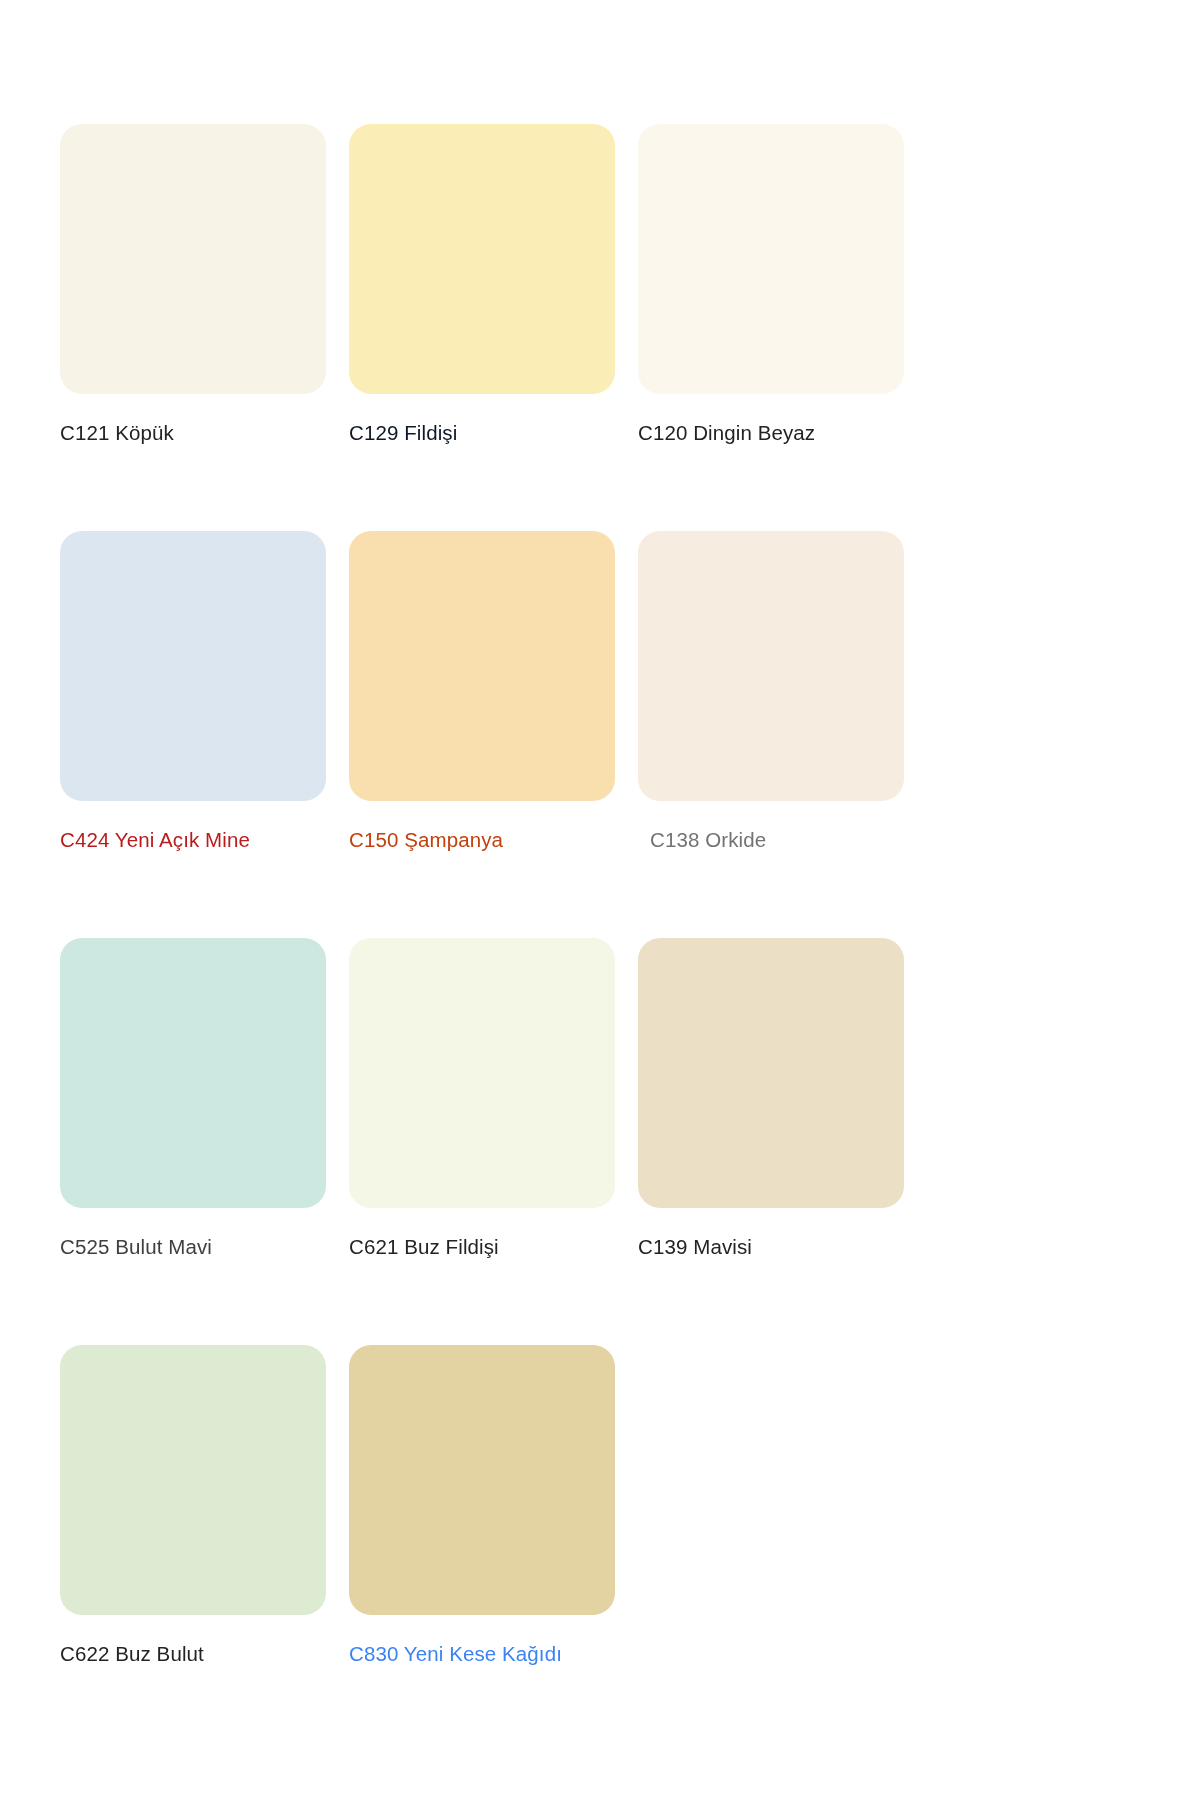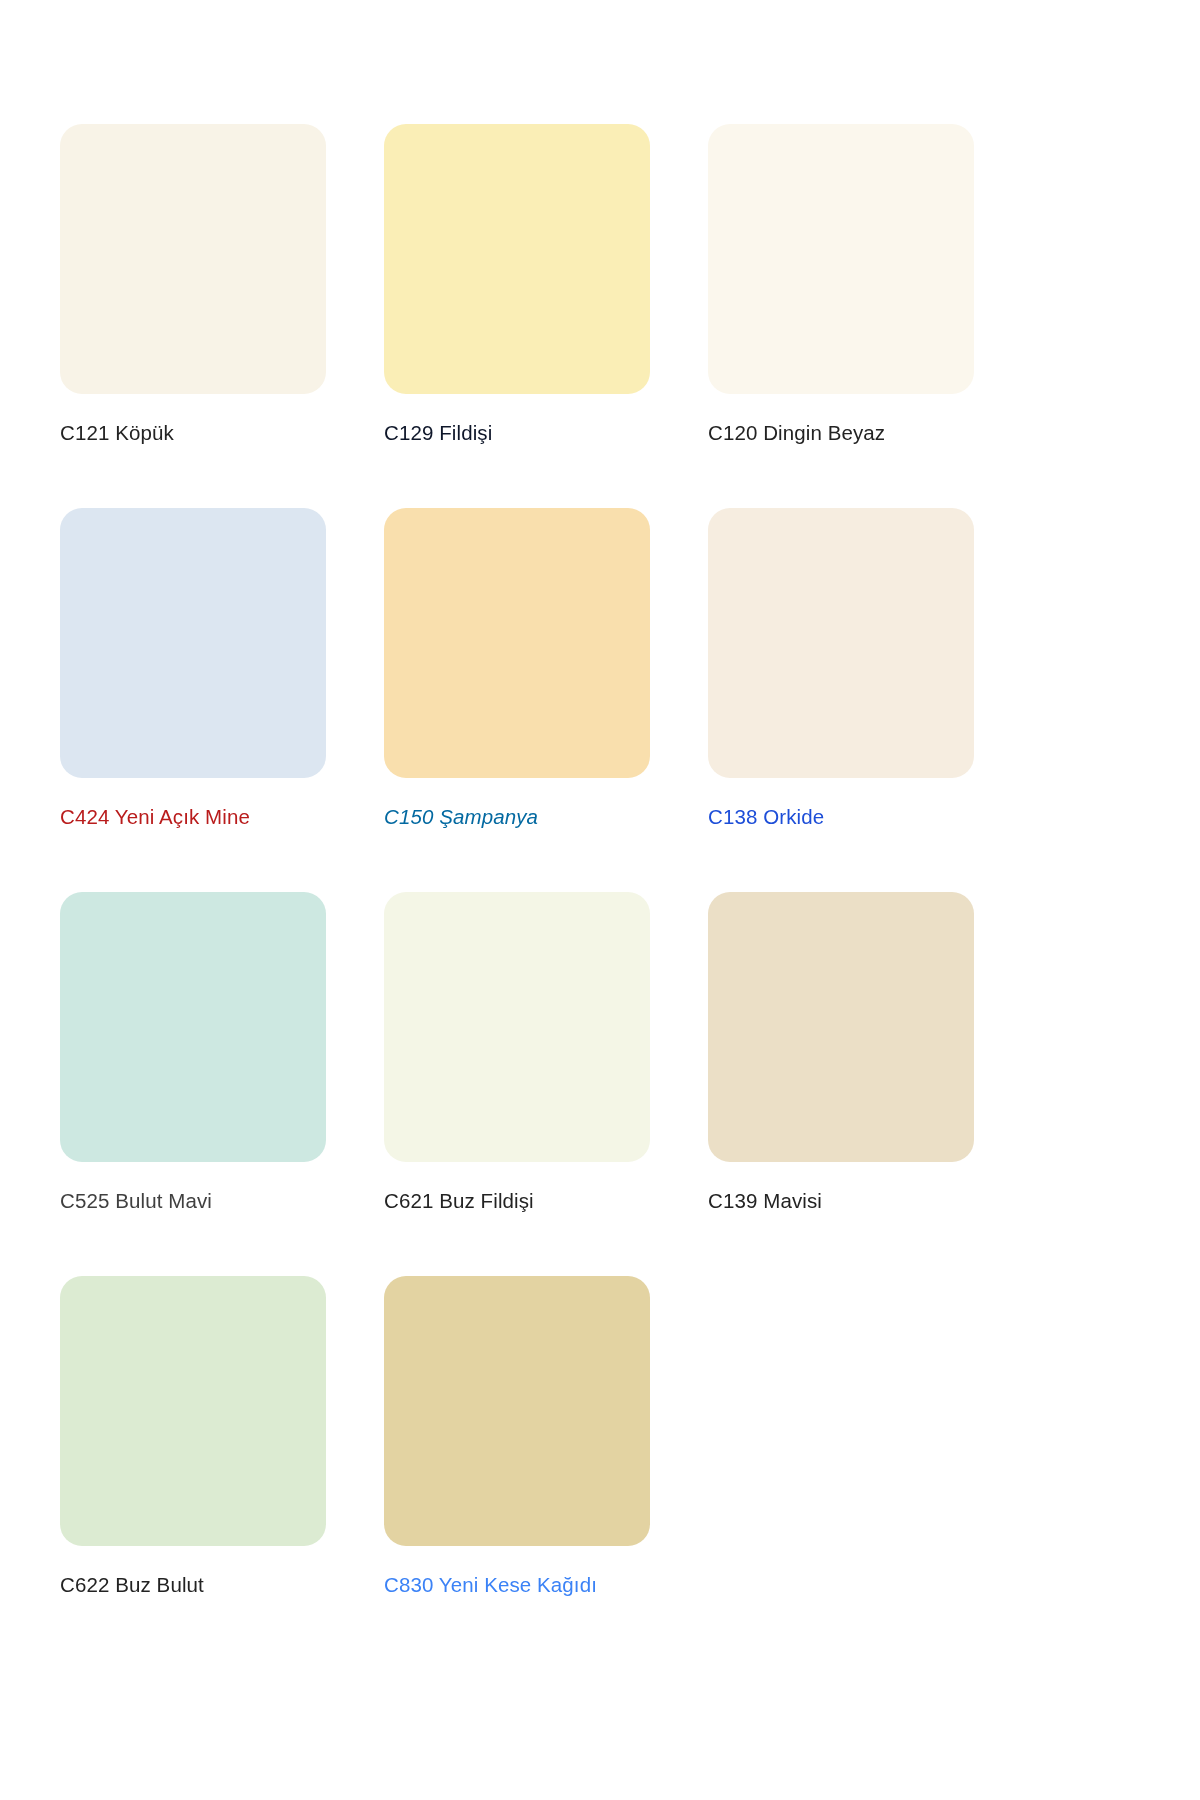--- a/index.html
+++ b/index.html
@@ -20,20 +20,21 @@
     height: 1800px;
     background: #ffffff;
     box-sizing: border-box;
     padding: 124px 60px 0 60px;
   }
   .swatch-grid {
     display: grid;
     grid-template-columns: repeat(3, 266px);
     column-gap: 58px;
     row-gap: 0;
+    gap: 23px;
   }
   .swatch-cell {
     width: 266px;
     margin-bottom: 62px;
   }
   .swatch-chip {
     width: 266px;
     height: 270px;
     border-radius: 22px;
     display: block;
@@ -69,26 +70,26 @@
       <div class="swatch-label" style="color: rgb(35, 35, 35);">C120 Dingin Beyaz</div>
     </div>
 
     <div class="swatch-cell">
       <div class="swatch-chip" style="background-color: rgb(220, 230, 241);"></div>
       <div class="swatch-label" style="color: #b91c1c;">C424 Yeni Açık Mine</div>
     </div>
 
     <div class="swatch-cell">
       <div class="swatch-chip" style="background-color: rgb(249, 223, 173);"></div>
-      <div class="swatch-label" style="color: #0369a1; font-style: italic;">C150 Şampanya</div>
+      <div class="swatch-label" style="color: #c2410c;">C150 Şampanya</div>
     </div>
 
     <div class="swatch-cell">
       <div class="swatch-chip" style="background-color: rgb(246, 237, 224);"></div>
-      <div class="swatch-label" style="color: #1d4ed8;">C138 Orkide</div>
+      <div class="swatch-label" style="color: #737373; margin-left: 12px;">C138 Orkide</div>
     </div>
 
     <div class="swatch-cell">
       <div class="swatch-chip" style="background-color: rgb(205, 232, 225);"></div>
       <div class="swatch-label" style="color: #404040;">C525 Bulut Mavi</div>
     </div>
 
     <div class="swatch-cell">
       <div class="swatch-chip" style="background-color: rgb(244, 246, 230);"></div>
       <div class="swatch-label" style="color: rgb(35, 35, 35);">C621 Buz Fildişi</div>

